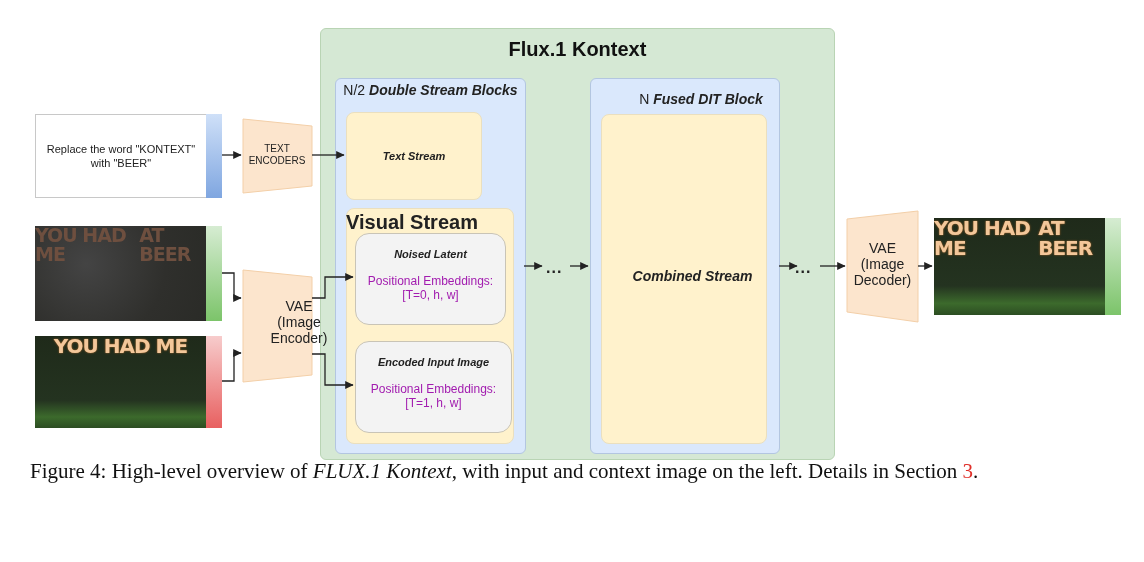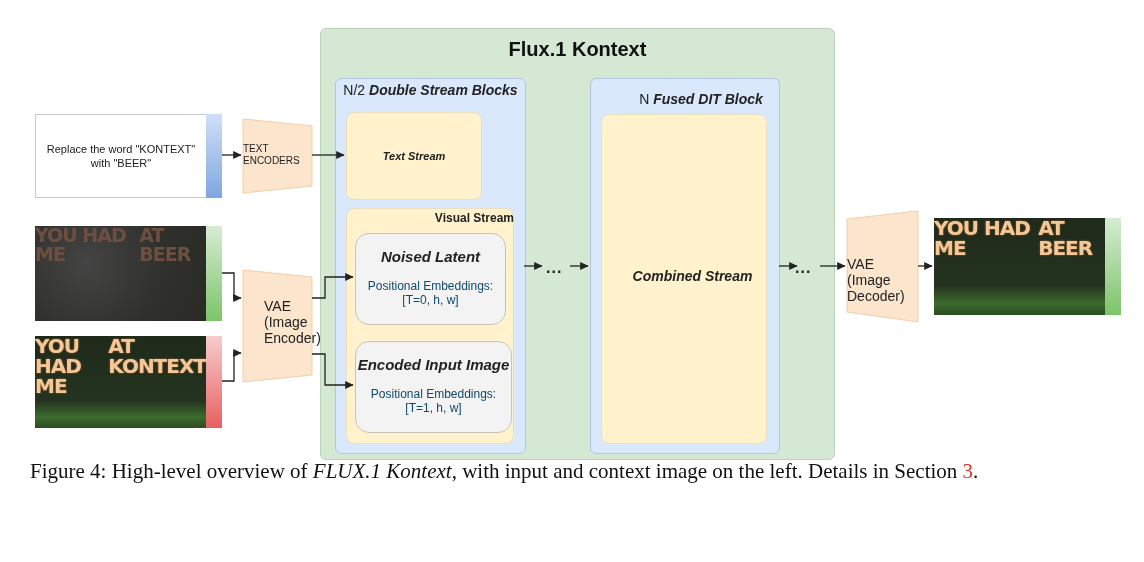--- a/index.html
+++ b/index.html
@@ -26,34 +26,34 @@
   .blue-block { background: #dae8fc; border: 1px solid #b3c6e0; border-radius: 6px; }
   .double-block { left: 335px; top: 78px; width: 191px; height: 376px; }
   .fused-block { left: 590px; top: 78px; width: 190px; height: 376px; }
   .block-title { font-size: 14px; text-align: center; color: #222; }
   .double-title { left: 335px; top: 82px; width: 191px; }
   .fused-title { left: 590px; top: 91px; width: 222px; }
 
   .yellow { background: #fff2cc; border: 1px solid #eadfbf; border-radius: 8px; }
   .text-stream { left: 346px; top: 112px; width: 136px; height: 88px; display: flex; align-items: center; justify-content: center; font-size: 11px; font-weight: bold; font-style: italic; }
   .visual-stream { left: 346px; top: 208px; width: 168px; height: 236px; }
-  .visual-title { left: 346px; top: 211px; width: 168px; text-align: right; font-size: 12px; font-weight: bold; }
+  .visual-title { left: 346px; top: 211px; width: 168px; text-align: left; font-size: 20px; font-weight: bold; }
   .combined { left: 601px; top: 114px; width: 166px; height: 330px; }
   .combined-label { left: 601px; top: 268px; width: 166px; text-align: center; font-size: 14px; font-weight: bold; font-style: italic; padding-left: 17px; }
 
   .grey { background: #f3f3f3; border: 1px solid #c9c4b6; border-radius: 14px; text-align: center; }
   .noised { left: 355px; top: 233px; width: 151px; height: 92px; }
   .encoded { left: 355px; top: 341px; width: 157px; height: 92px; }
-  .grey .g-title { display: block; margin-top: 14px; font-size: 15px; font-weight: bold; font-style: italic; }
-  .grey .g-sub { display: block; margin-top: 14px; font-size: 12px; line-height: 14px; color: #0c4a6e; }
+  .grey .g-title { display: block; margin-top: 14px; font-size: 11px; font-weight: bold; font-style: italic; }
+  .grey .g-sub { display: block; margin-top: 14px; font-size: 12px; line-height: 14px; color: #a21caf; }
 
-  .shape-label { color: #222; }
+  .shape-label { text-align: center; color: #222; }
   .te-label { left: 243px; top: 143px; width: 68px; font-size: 10px; line-height: 12px; }
   .vae-enc-label { left: 243px; top: 298px; width: 70px; font-size: 14px; line-height: 16px; margin-left: 21px; }
-  .vae-dec-label { left: 847px; top: 256px; width: 71px; font-size: 14px; line-height: 16px; }
+  .vae-dec-label { left: 847px; top: 240px; width: 71px; font-size: 14px; line-height: 16px; }
 
   .dots { font-size: 16px; font-weight: bold; color: #222; letter-spacing: 1px; }
   .dots1 { left: 546px; top: 259px; }
   .dots2 { left: 795px; top: 259px; }
 
   .caption { left: 30px; top: 458px; width: 1100px; font-family: "Liberation Serif", serif; font-size: 21px; line-height: 26px; color: #111; }
   .caption .ref { color: #e0302a; }
 </style>
 </head>
 <body>
@@ -87,21 +87,20 @@
   </div>
 <div class="abs strip strip-blue"></div>
 
 <div class="abs photo photo-noised">
   <span>YOU HAD ME</span>
   <span>AT BEER</span>
 </div>
 <div class="abs strip strip-green1"></div>
 <div class="abs photo photo-context">
   <span>YOU HAD ME</span>
-  <span>AT KONTEXT</span>
 </div>
 <div class="abs strip strip-red"></div>
 <div class="abs photo photo-output">
   <span>YOU HAD ME</span>
   <span>AT BEER</span>
 </div>
 <div class="abs strip strip-green2"></div>
 
 <svg class="overlay" width="1144" height="562">
   <defs>

